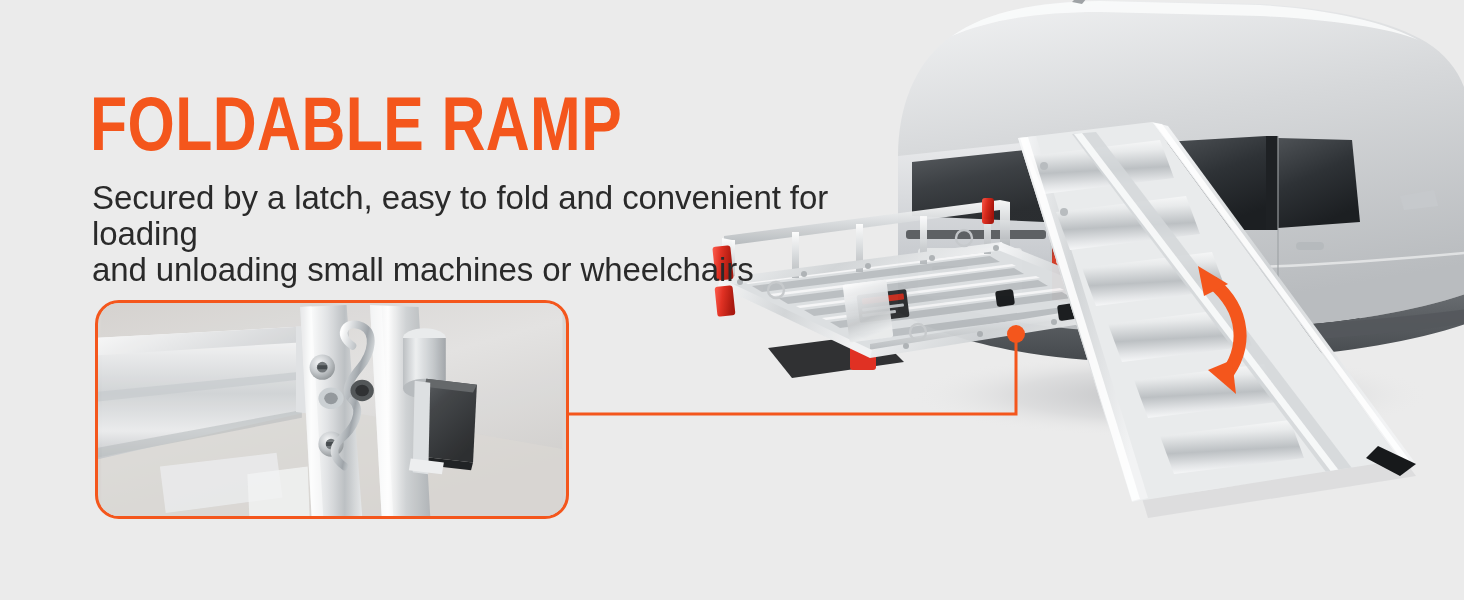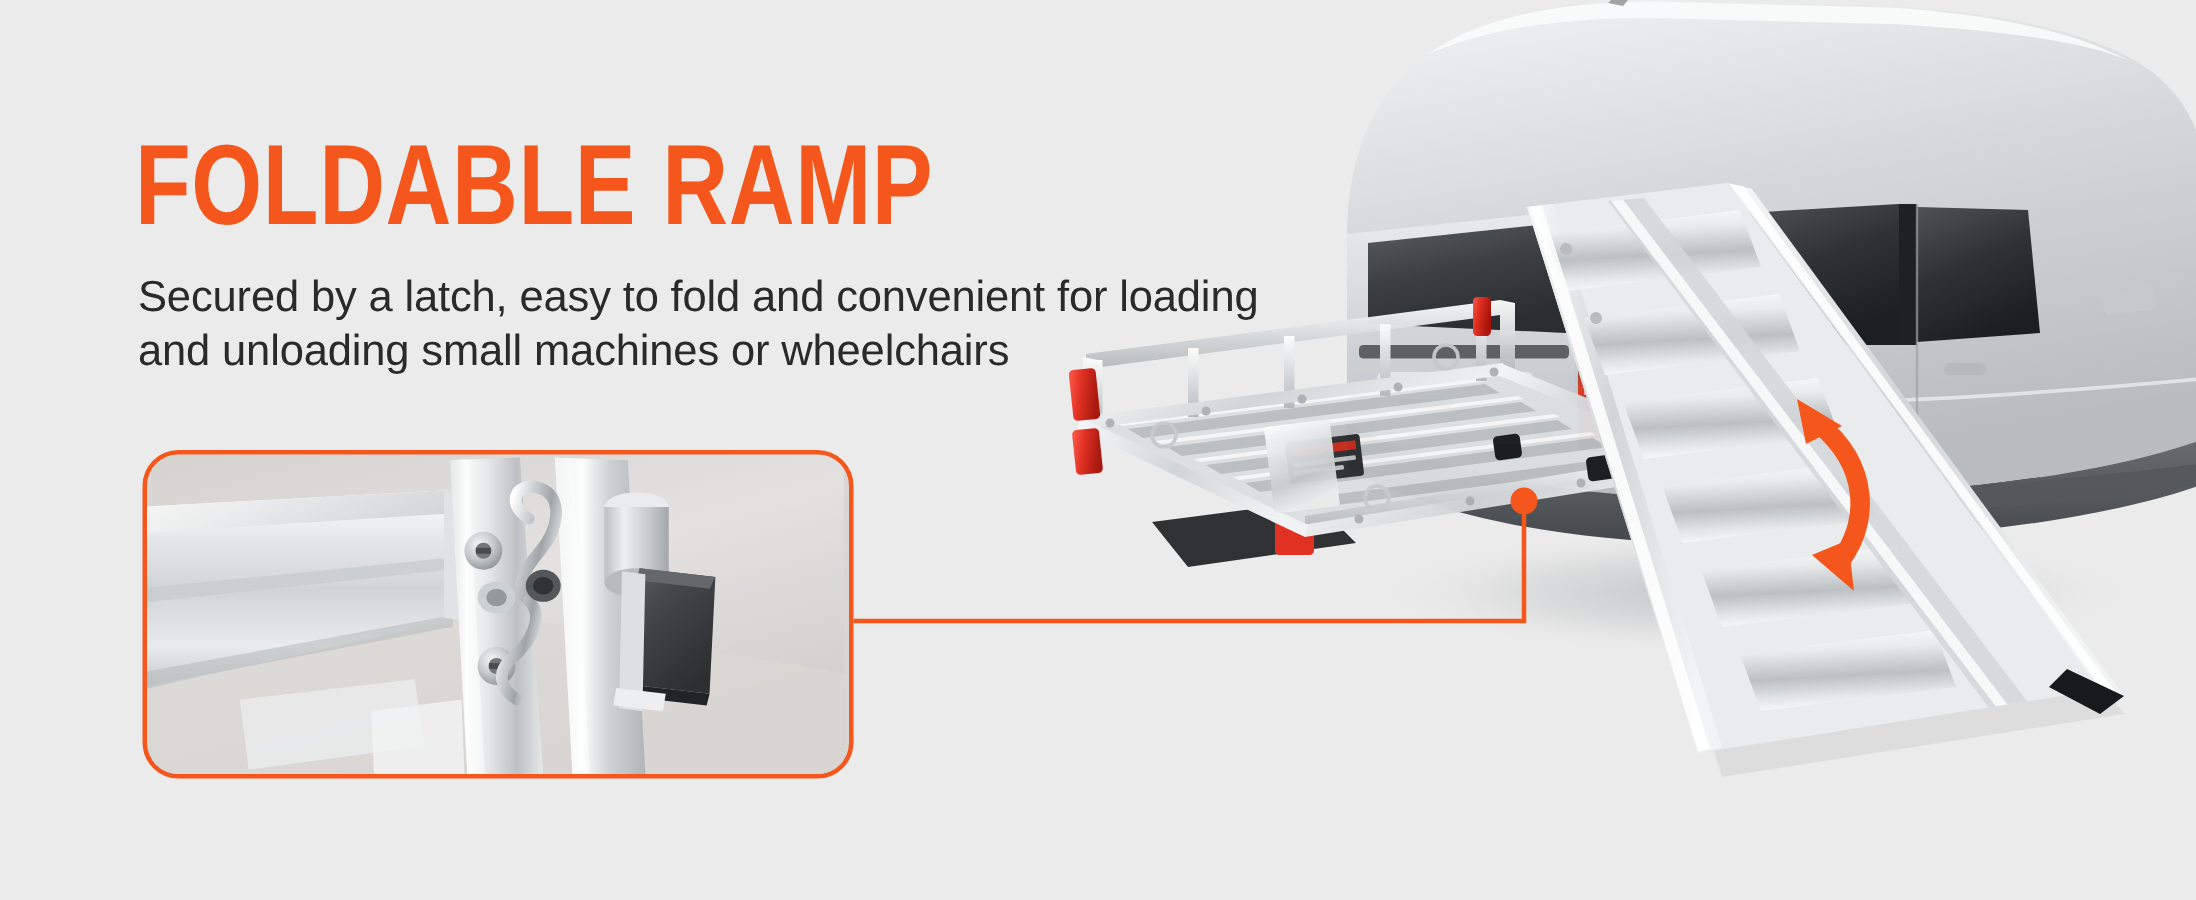--- a/index.html
+++ b/index.html
@@ -39,21 +39,21 @@
     transform-origin: left top;
     white-space: nowrap;
   }
 
   #subcopy {
     position: absolute;
     left: 92px;
     top: 180px;
     width: 820px;
     color: #2a2a2a;
-    font-size: 29px;
+    font-size: 33px;
     line-height: 36px;
     font-weight: 400;
     letter-spacing: -0.1px;
     white-space: pre-line;
   }
 
   
   #connector { position: absolute; left: 0; top: 0; width: 1464px; height: 600px; pointer-events: none; }
 
   

